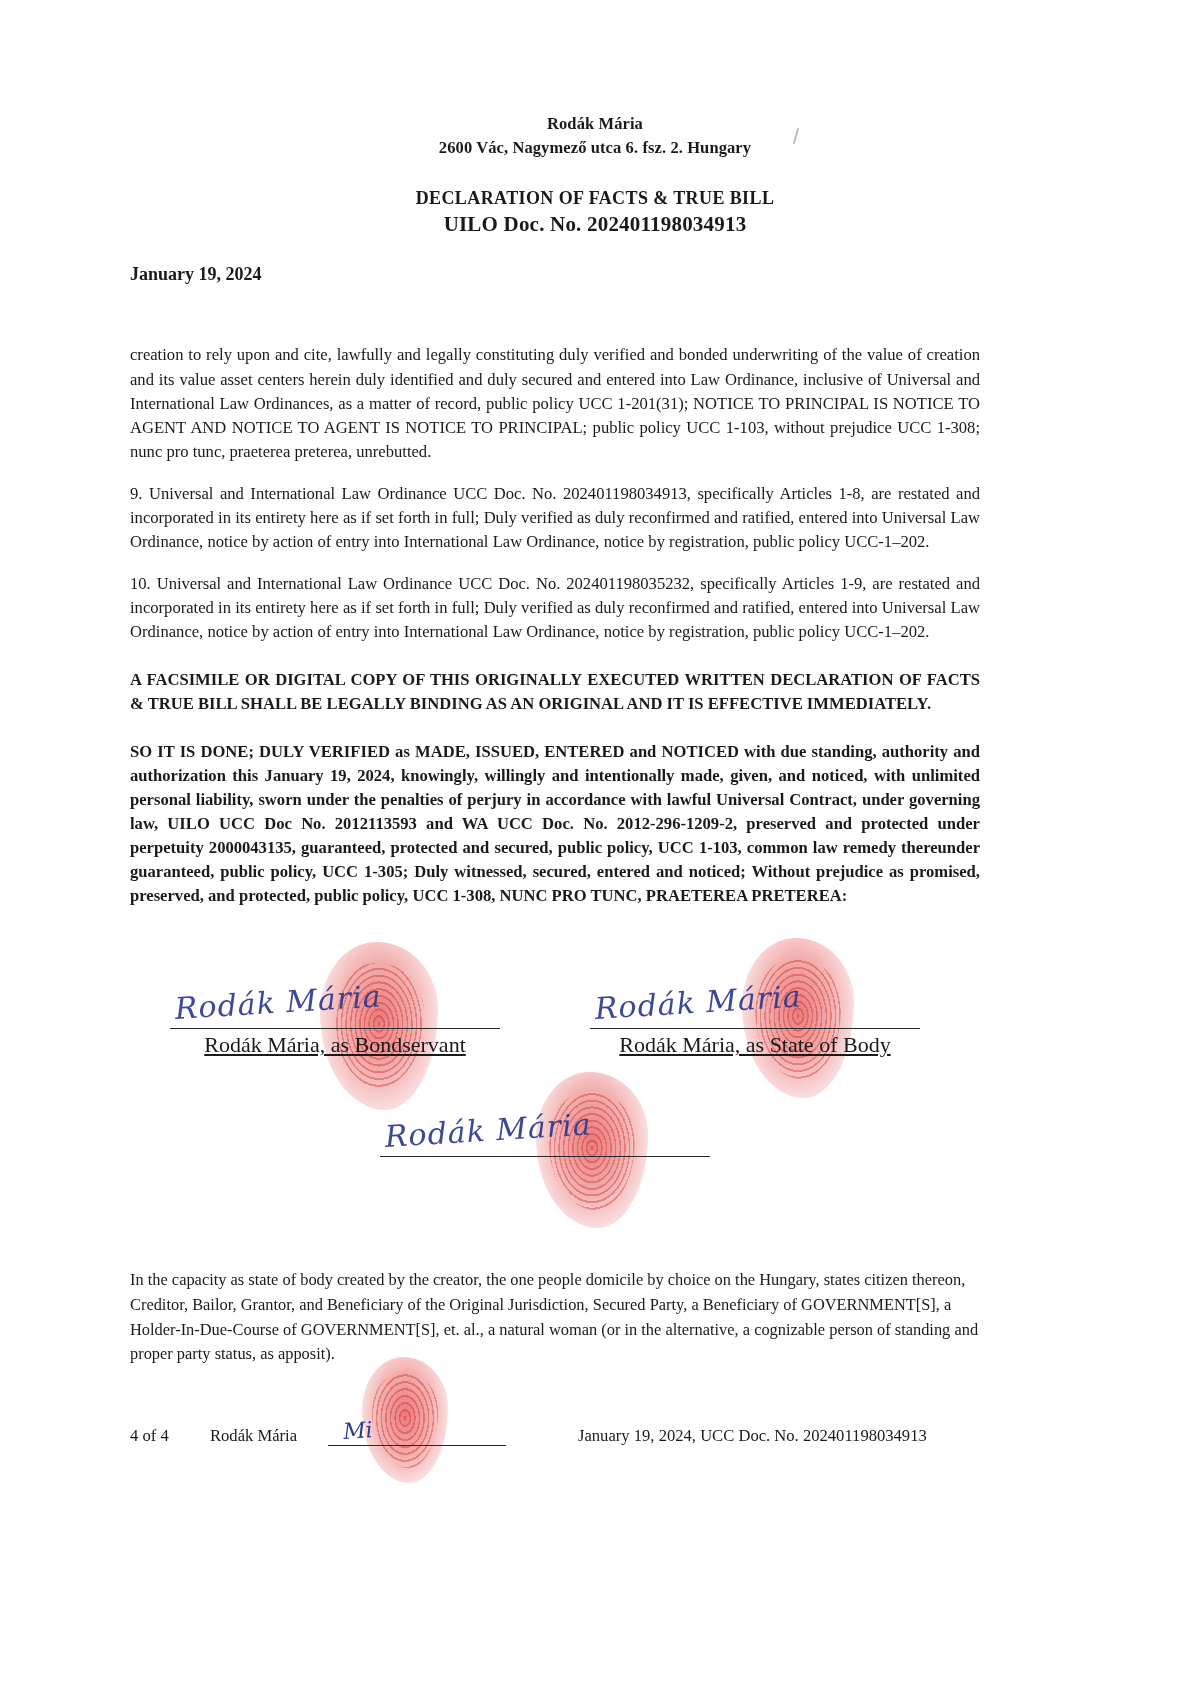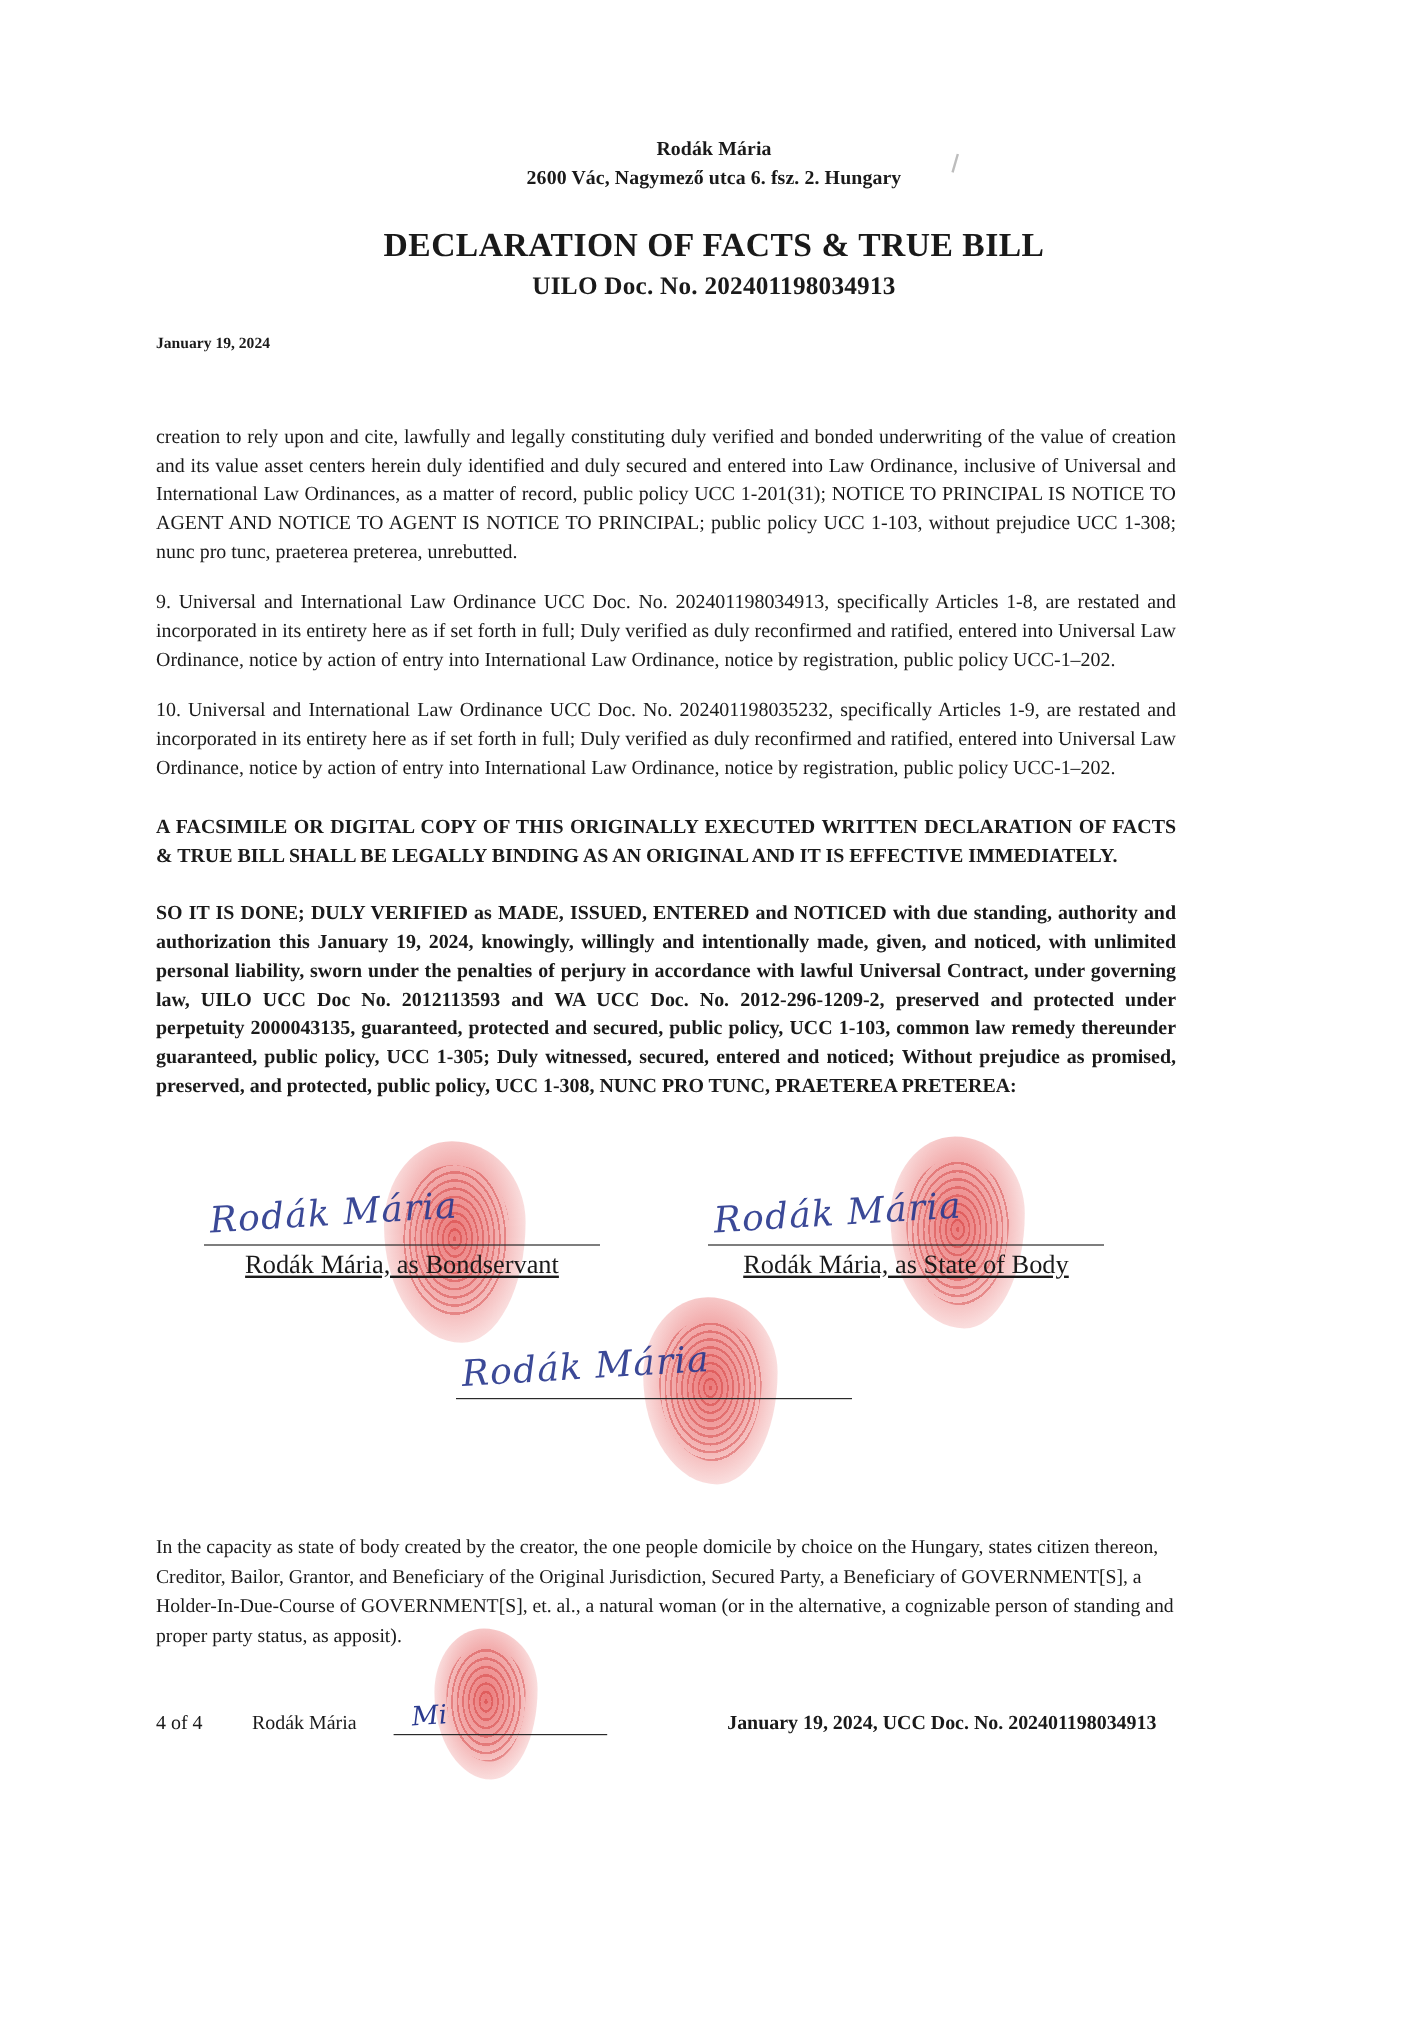--- a/index.html
+++ b/index.html
@@ -37,34 +37,34 @@
   }
   .lh-name { font-size: 17px; }
 
   .title-block {
     text-align: center;
     margin-top: 26px;
     line-height: 1.35;
   }
   .title-main {
     font-weight: bold;
-    font-size: 28px;
+    font-size: 18px;
     letter-spacing: 0.4px;
   }
   .title-sub {
     font-weight: bold;
     font-size: 21px;
     letter-spacing: 0.2px;
   }
 
   .date-line {
     margin-top: 26px;
     margin-left: 130px;
     font-weight: bold;
-    font-size: 13px;
+    font-size: 18px;
   }
 
   
   .body-wrap {
     margin: 58px 130px 0 130px;
     width: 850px;
   }
   p.para {
     margin: 0 0 18px 0;
     font-size: 16.6px;
@@ -172,23 +172,22 @@
     left: 16px;
     bottom: 1px;
     font-family: "DejaVu Serif", serif;
     font-style: italic;
     font-size: 22px;
     color: #2b3a8f;
     transform: rotate(-4deg);
     transform-origin: left bottom;
   }
   .f-right {
-    margin-left: 100px;
+    margin-left: 72px;
     white-space: nowrap;
-    font-weight: bold;
   }
   .stray-mark {
     position: absolute;
     width: 2px;
     height: 16px;
     background: #bdbdbd;
     transform: rotate(16deg);
   }
 </style>
 </head>

